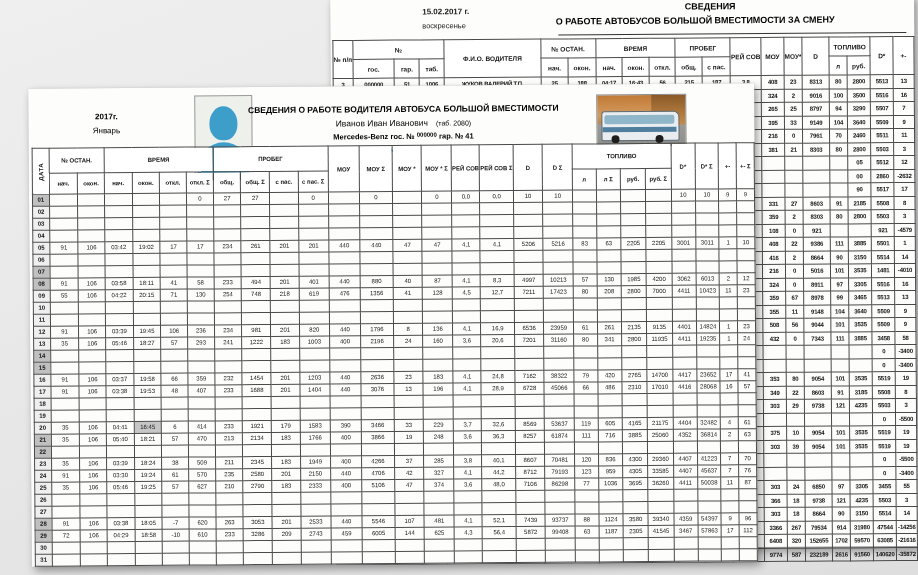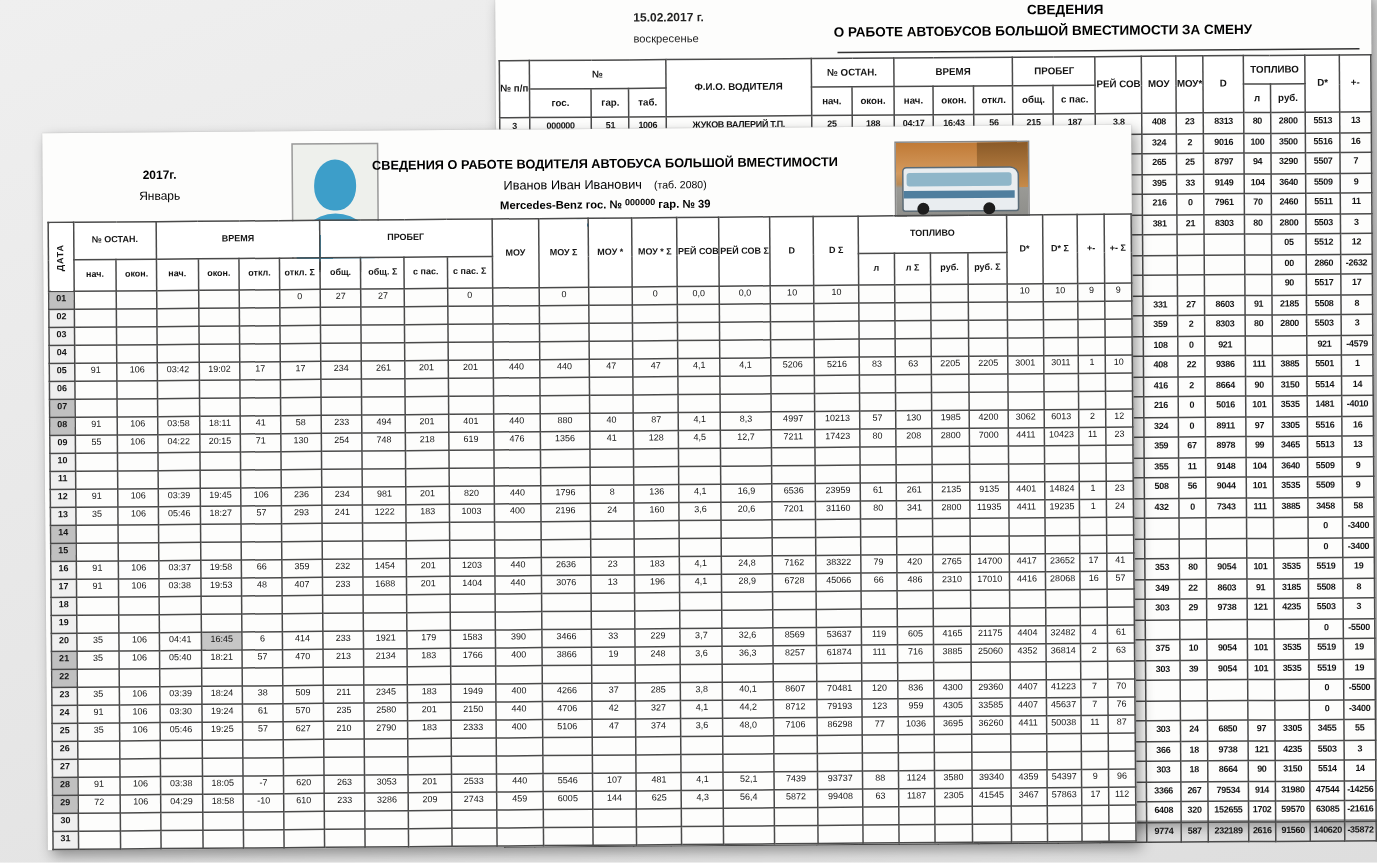--- a/index.html
+++ b/index.html
@@ -936,21 +936,21 @@
       <div class="strip"></div>
     </div>
 
     <div class="abs f-title t-center">СВЕДЕНИЯ О РАБОТЕ ВОДИТЕЛЯ АВТОБУСА БОЛЬШОЙ ВМЕСТИМОСТИ</div>
     <div class="abs f-nameline t-center">
       <span>Иванов Иван Иванович</span><span class="f-tab">(таб. 2080)</span>
     </div>
     <div class="abs f-vehline t-center">
       <span>Mercedes-Benz гос. №</span>
       <span class="f-vehnum">000000</span>
-      <span>гар. № 39</span>
+      <span>гар. № 41</span>
     </div>
     <svg class="abs squiggle" width="36" height="8">
       <path d="M2 5 q4 -5 8 0 q4 5 8 0 q4 -5 8 0 q3 4 8 1" stroke="#2f8fc6" stroke-width="1.4" fill="none"></path>
     </svg>
 
     <div class="abs buspic">
       <div class="bld"></div>
       <div class="bus"></div>
       <div class="win"></div>
       <div class="band"></div>

